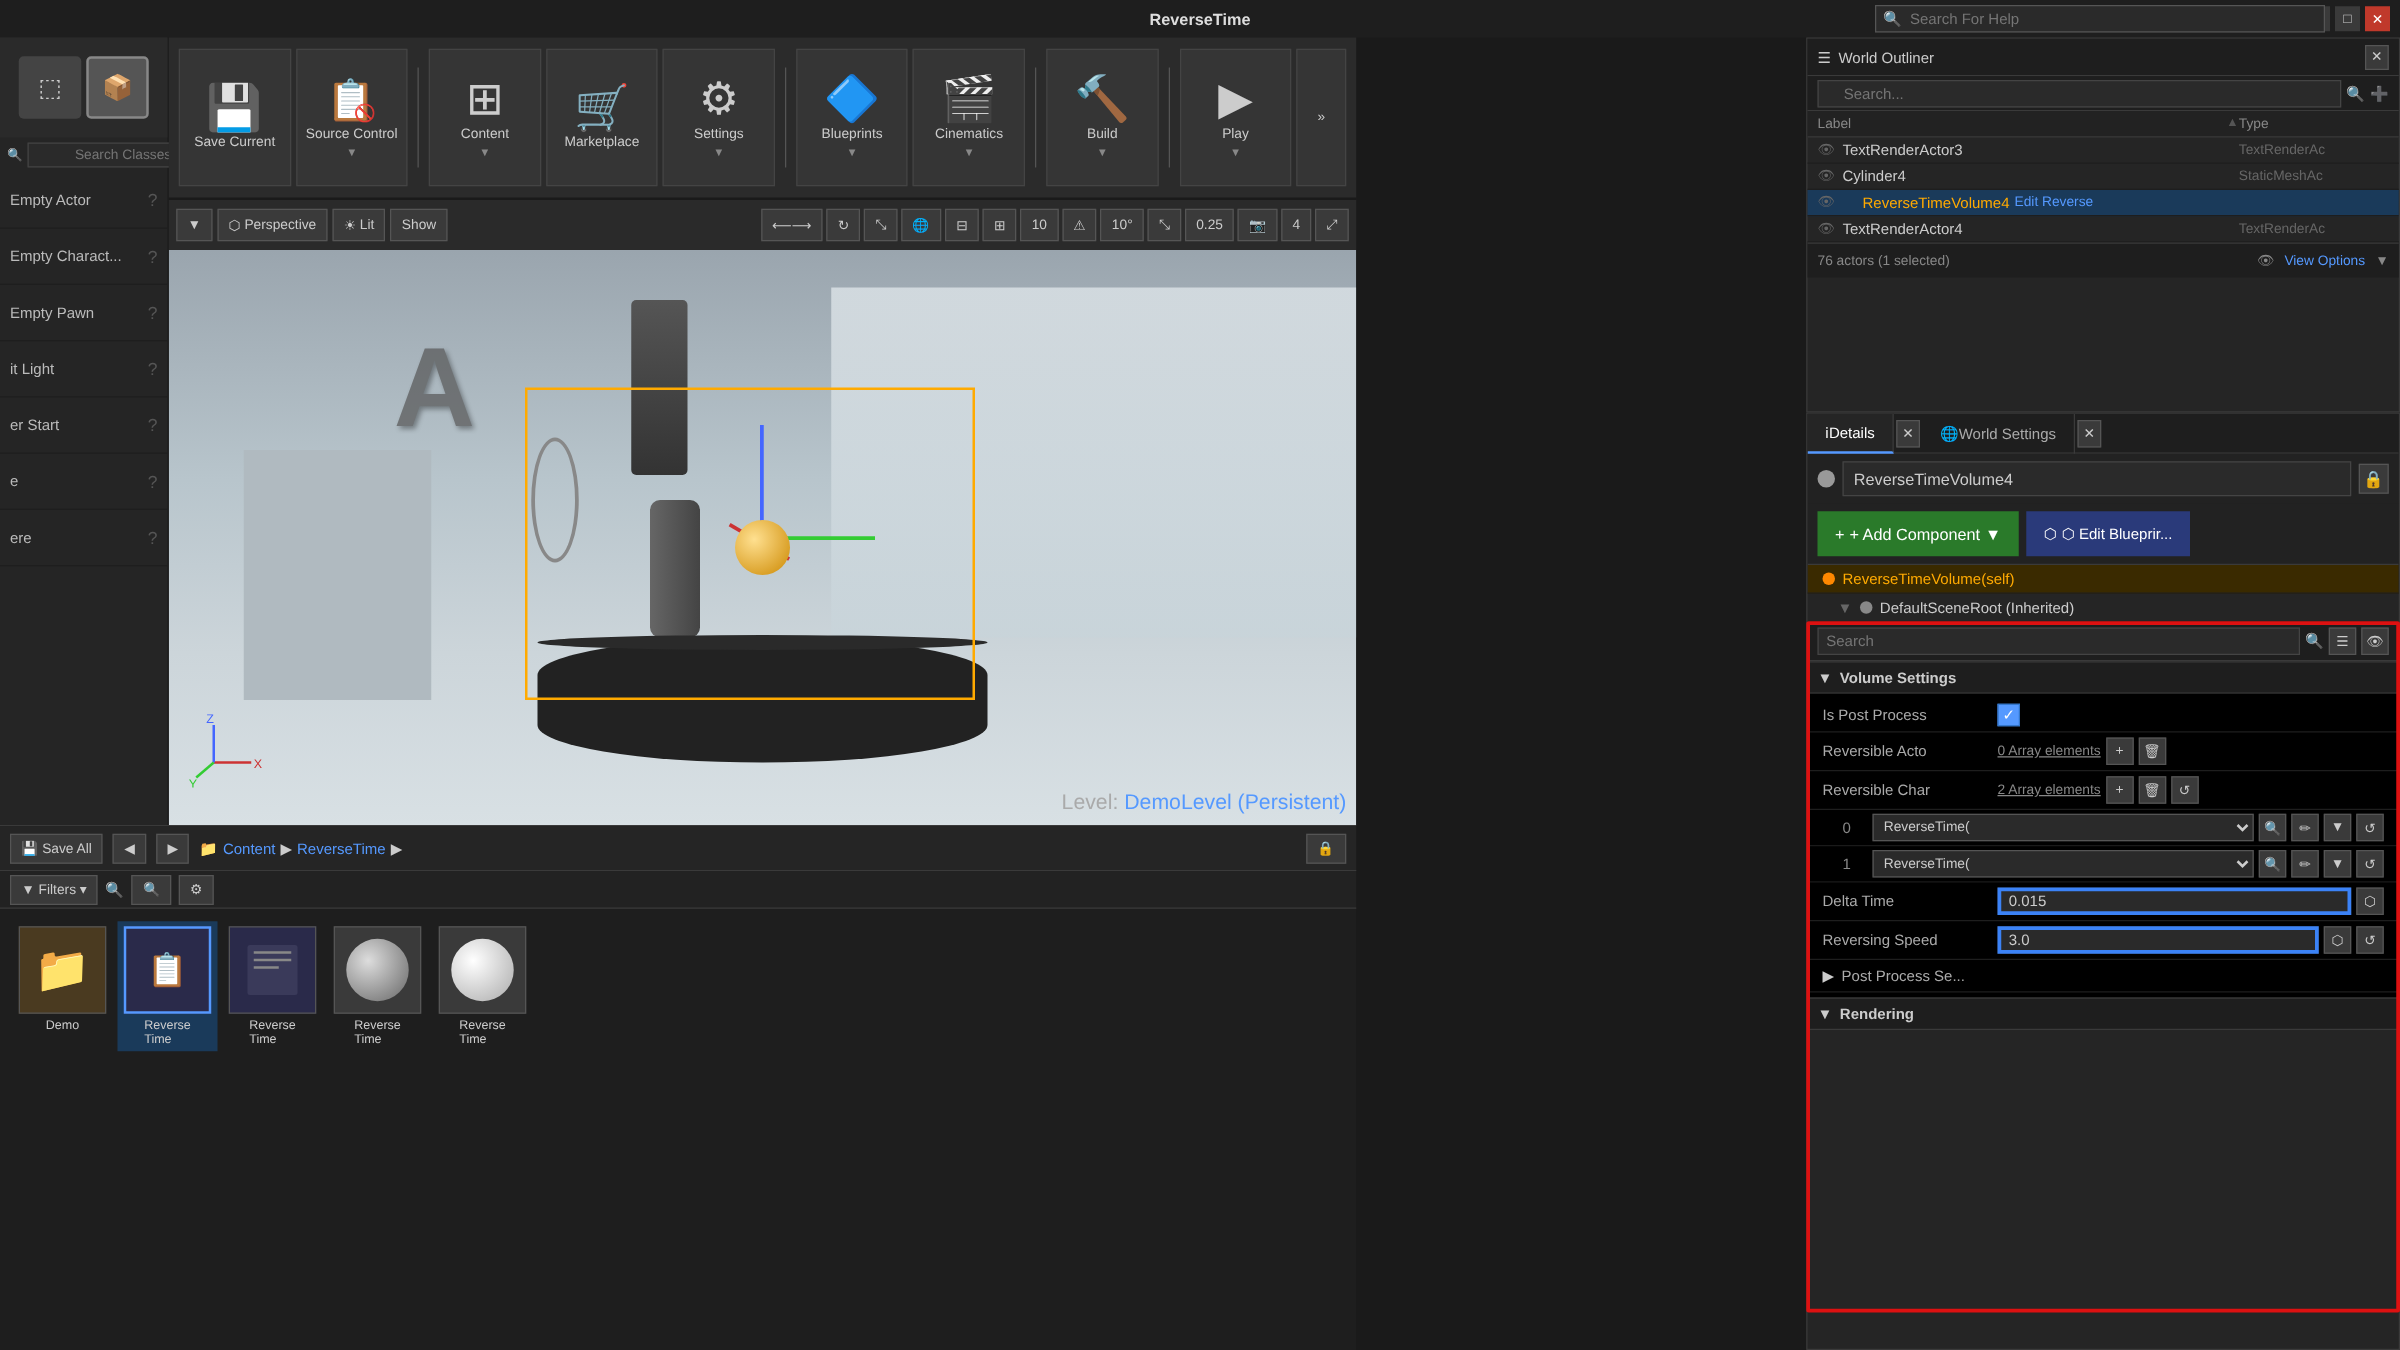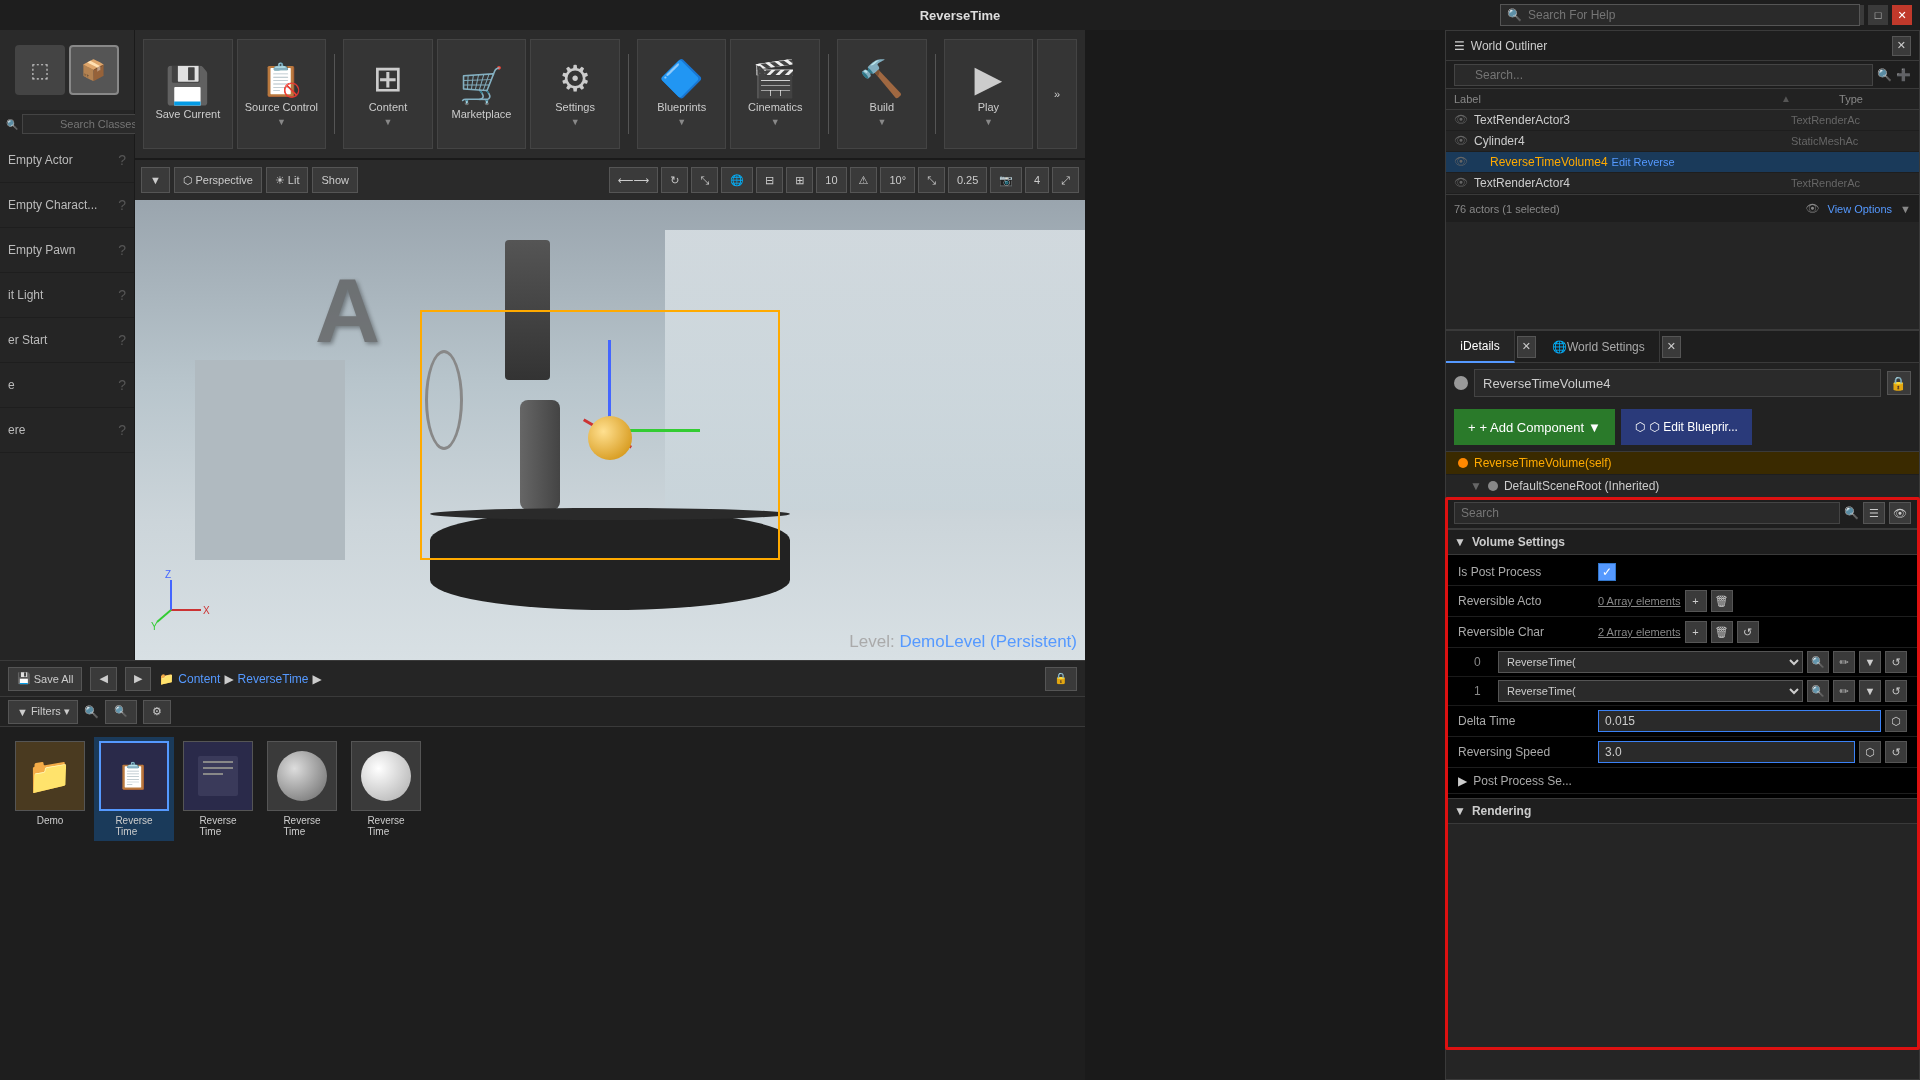--- a/index.html
+++ b/index.html
@@ -108,21 +108,21 @@
     }
     #world-outliner-search input {
       background: #2a2a2a; border: 1px solid #444; color: #aaa; padding: 2px 20px;
       font-size: 12px; flex: 1; height: 22px;
     }
     .outliner-cols {
       display: flex; padding: 4px 8px; background: #222; border-bottom: 1px solid #3a3a3a;
       font-size: 11px; color: #888;
     }
     .outliner-col-label { flex: 1; }
-    .outliner-col-type { width: 120px; text-align: center; }
+    .outliner-col-type { width: 120px; }
     .outliner-row {
       display: flex; align-items: center; padding: 3px 8px; font-size: 12px; cursor: pointer;
       border-bottom: 1px solid #1e1e1e;
     }
     .outliner-row.selected { background: #1a3a5a; }
     .outliner-eye { width: 14px; height: 14px; margin-right: 6px; color: #666; font-size: 11px; }
     .outliner-label { flex: 1; overflow: hidden; text-overflow: ellipsis; white-space: nowrap; }
     .outliner-type { width: 120px; color: #666; font-size: 11px; overflow: hidden; text-overflow: ellipsis; }
     .outliner-indent { padding-left: 16px; }
     .outliner-status {
@@ -187,21 +187,21 @@
       border-top: 1px solid #3a3a3a; border-bottom: 1px solid #3a3a3a; cursor: pointer;
     }
     .section-content { padding: 4px 0; background: #000000; }
     .property-row {
       display: flex; align-items: center; padding: 4px 12px; min-height: 26px;
       border-bottom: 1px solid #1e1e1e;
     }
     .property-label { width: 140px; color: #aaa; font-size: 12px; flex-shrink: 0; }
     .property-value { flex: 1; display: flex; align-items: center; gap: 4px; }
     .prop-input {
-      flex: 1; background: #2a2a2a; border: 1px solid #3b82f6; color: #ccc;
+      flex: 1; background: #2a2a2a; border: 3px solid #3b82f6; color: #ccc;
       padding: 2px 6px; font-size: 12px; height: 22px;
     }
     .prop-select {
       flex: 1; background: #2a2a2a; border: 1px solid #555; color: #ccc;
       padding: 2px 4px; font-size: 11px; height: 22px;
     }
     .prop-btn { width: 22px; height: 22px; background: #3a3a3a; border: 1px solid #555; color: #ccc; cursor: pointer; display: flex; align-items: center; justify-content: center; font-size: 11px; }
     .checkbox-checked { width: 18px; height: 18px; background: #5599ff; border: 1px solid #3377cc; display: flex; align-items: center; justify-content: center; color: white; font-size: 12px; cursor: pointer; }
     .array-label { color: #888; font-size: 11px; text-decoration: underline; }
     .array-item-row { display: flex; align-items: center; padding: 3px 12px 3px 28px; gap: 4px; border-bottom: 1px solid #1a1a1a; }

